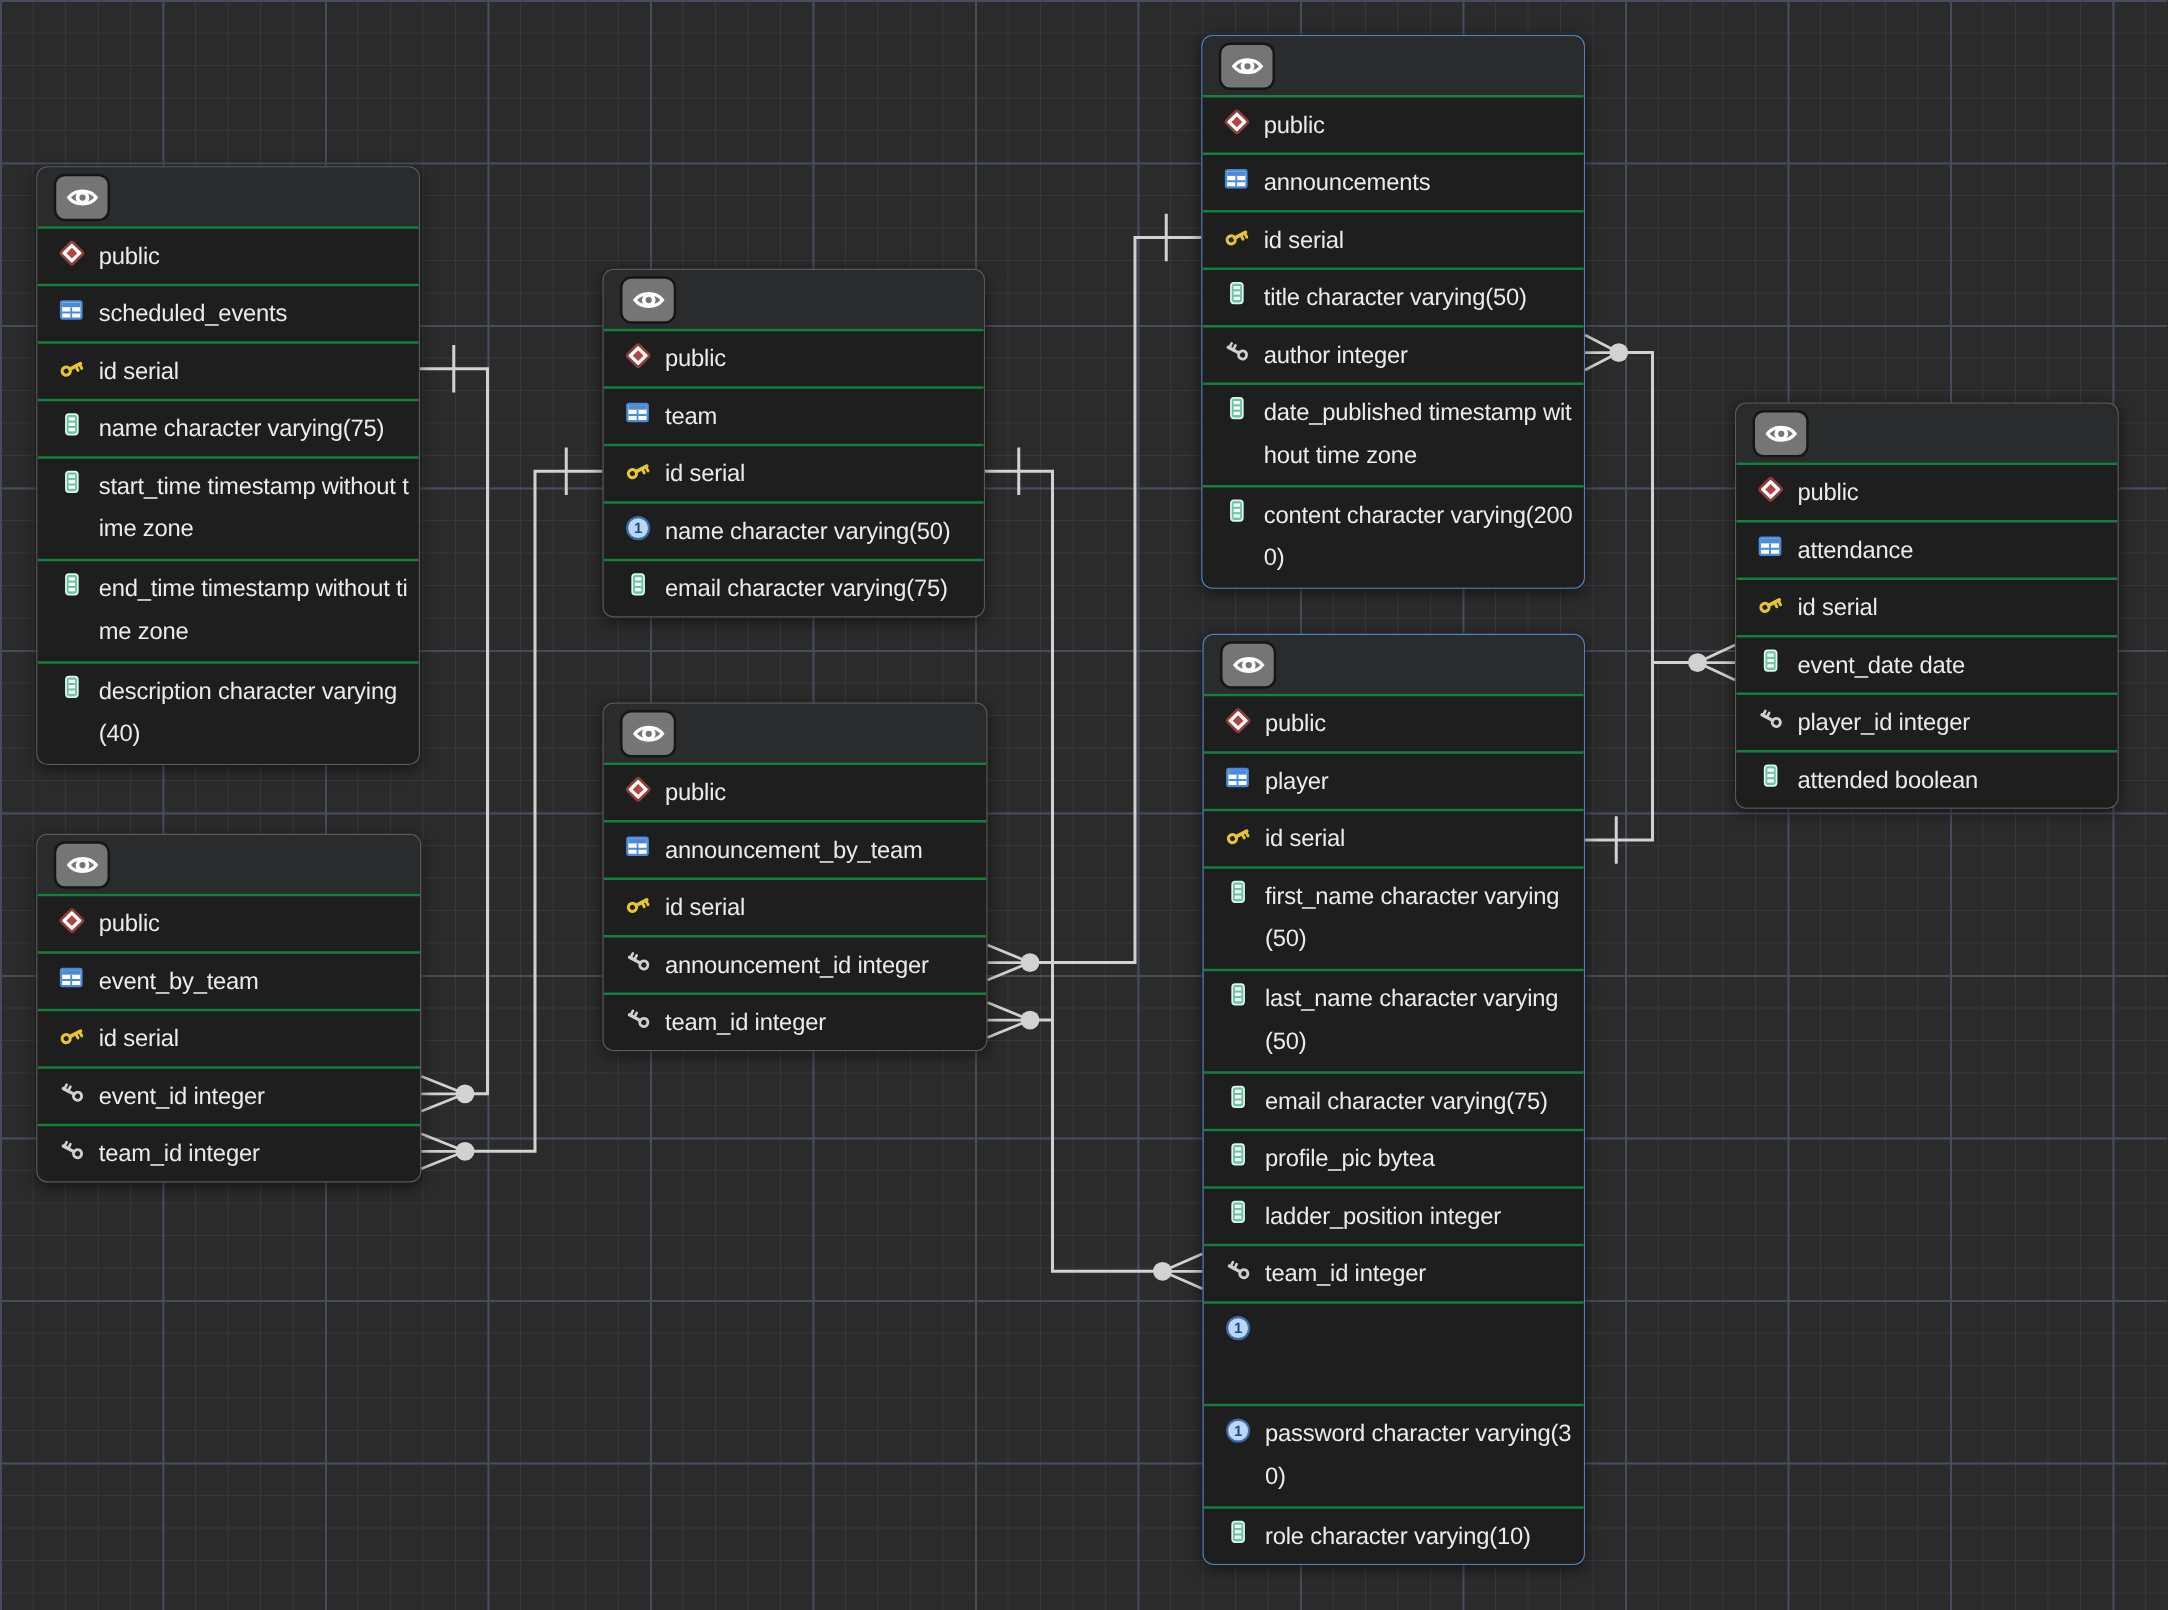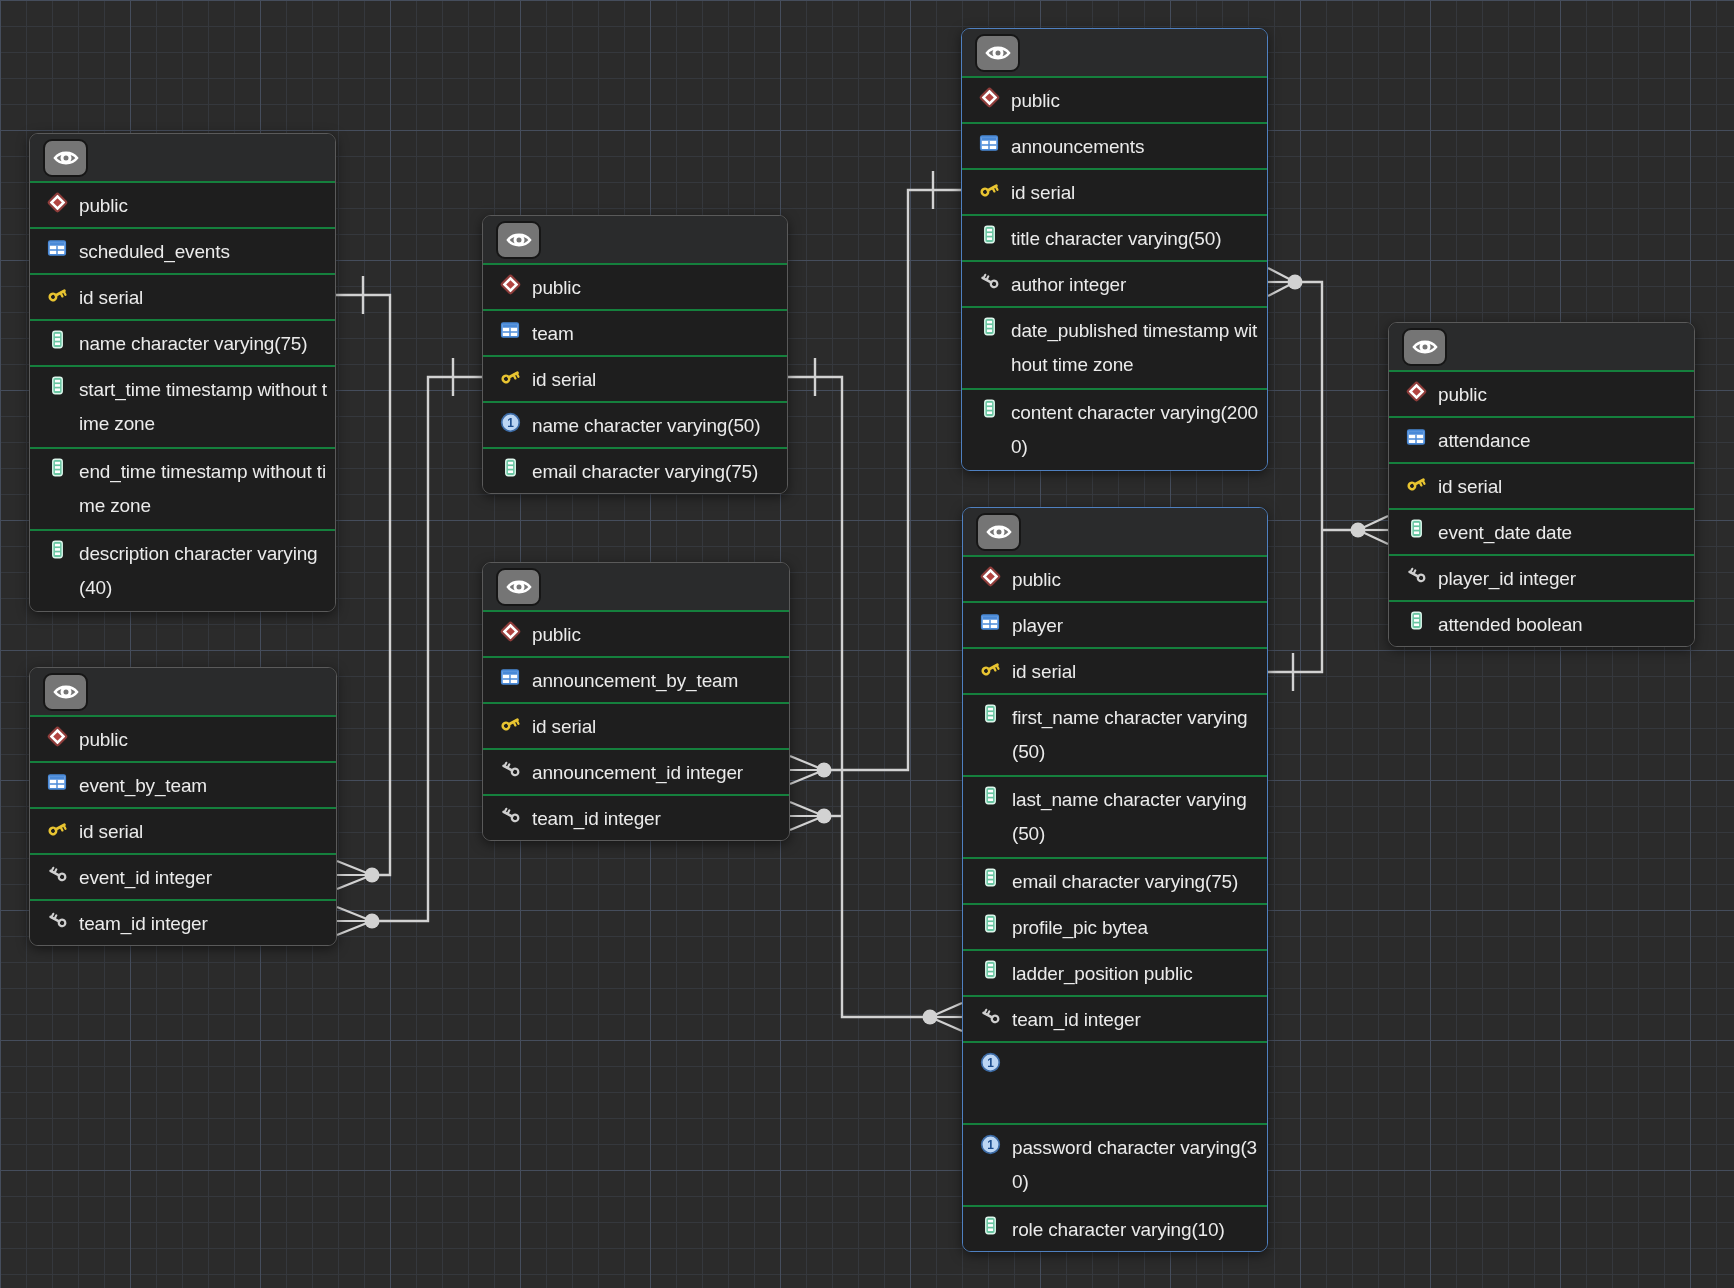--- a/index.html
+++ b/index.html
@@ -564,21 +564,21 @@
       </div>
       <div class="erd-row">
         <span class="row-icon">
           <svg viewBox="0 0 22 22" width="19" height="19">
             <rect x="5.5" y="1.5" width="11" height="19" rx="2.8" fill="#69c6a2" stroke="#ddf7ec" stroke-width="1.6"></rect>
             <rect x="8" y="4.4" width="6" height="3" fill="#ffffff"></rect>
             <rect x="8" y="9.4" width="6" height="3" fill="#ffffff"></rect>
             <rect x="8" y="14.4" width="6" height="3" fill="#ffffff"></rect>
           </svg>
         </span>
-        <span class="row-label">ladder_position public</span>
+        <span class="row-label">ladder_position integer</span>
       </div>
       <div class="erd-row">
         <span class="row-icon">
           <svg viewBox="0 0 22 22" width="21" height="21">
             <g transform="rotate(208 11 11)" fill="none" stroke="#cfcfcf" stroke-linecap="round">
               <circle cx="5.6" cy="11" r="3.4" stroke-width="2.4"></circle>
               <path d="M9.2 11 H19.2" stroke-width="2.8"></path>
               <path d="M14.6 11 v4.2 M18.2 11 v4.2" stroke-width="2.2"></path>
             </g>
           </svg>

